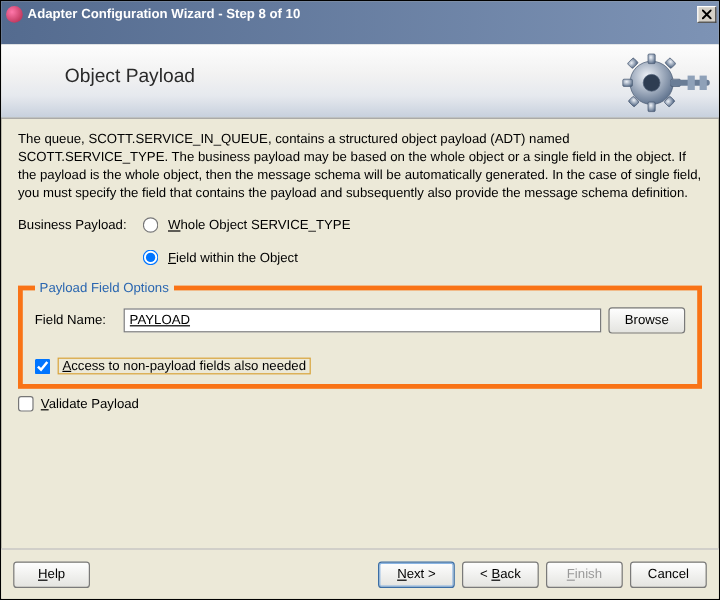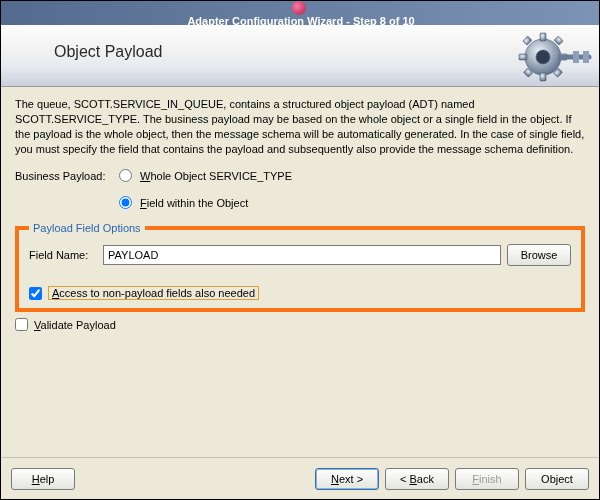--- a/index.html
+++ b/index.html
@@ -13,28 +13,27 @@
   .window {
     width: 600px;
     height: 500px;
     border: 1px solid #000;
     background: #ece9d8;
     display: flex;
     flex-direction: column;
     position: relative;
   }
   .titlebar {
-    height: 24px;
+    height: 36px;
     background: linear-gradient(to right, #546b8f, #7d93b5);
     color: #fff;
     display: flex;
     align-items: center;
     padding: 0 2px 14px 4px;
     font-weight: bold;
-    flex-direction: column;
   }
   .title-icon {
     width: 14px;
     height: 14px;
     background: radial-gradient(circle at 5px 5px, #f7a, #a24);
     border-radius: 50%;
     margin-right: 4px;
     flex-shrink: 0;
   }
   .title-text { flex: 1; }
@@ -117,20 +116,21 @@
     margin-bottom: 20px;
   }
   .field-row label { width: 68px; }
   .text-input {
     flex: 1;
     height: 20px;
     border: 1px solid #7a7a7a;
     background: #fff;
     padding: 2px 4px;
     font: inherit;
+    text-decoration: underline;
   }
   .btn {
     height: 22px;
     min-width: 64px;
     background: linear-gradient(#fefefe, #e4e4e0);
     border: 1px solid #7a7a7a;
     border-radius: 3px;
     font: inherit;
     padding: 0 10px;
     cursor: pointer;
@@ -248,16 +248,16 @@
     </label>
 
   </div>
 
   <div class="footer">
     <button class="btn"><span class="u">H</span><span>elp</span></button>
     <div class="spacer"></div>
     <button class="btn default"><span class="u">N</span><span>ext</span> &gt;</button>
     <button class="btn">&lt; <span class="u">B</span><span>ack</span></button>
     <button class="btn" disabled=""><span class="u">F</span><span>inish</span></button>
-    <button class="btn">Object</button>
+    <button class="btn">Cancel</button>
   </div>
 
 </div>
 
 </body></html>

